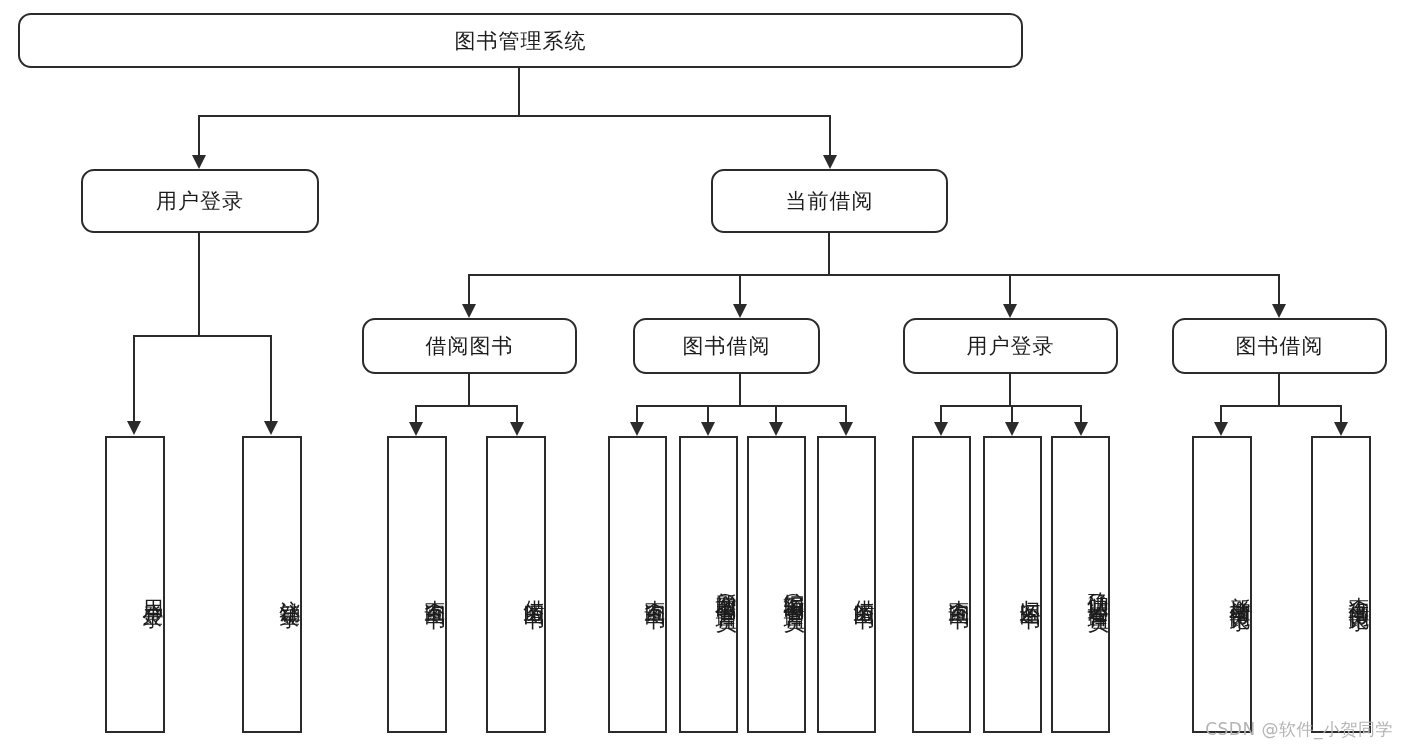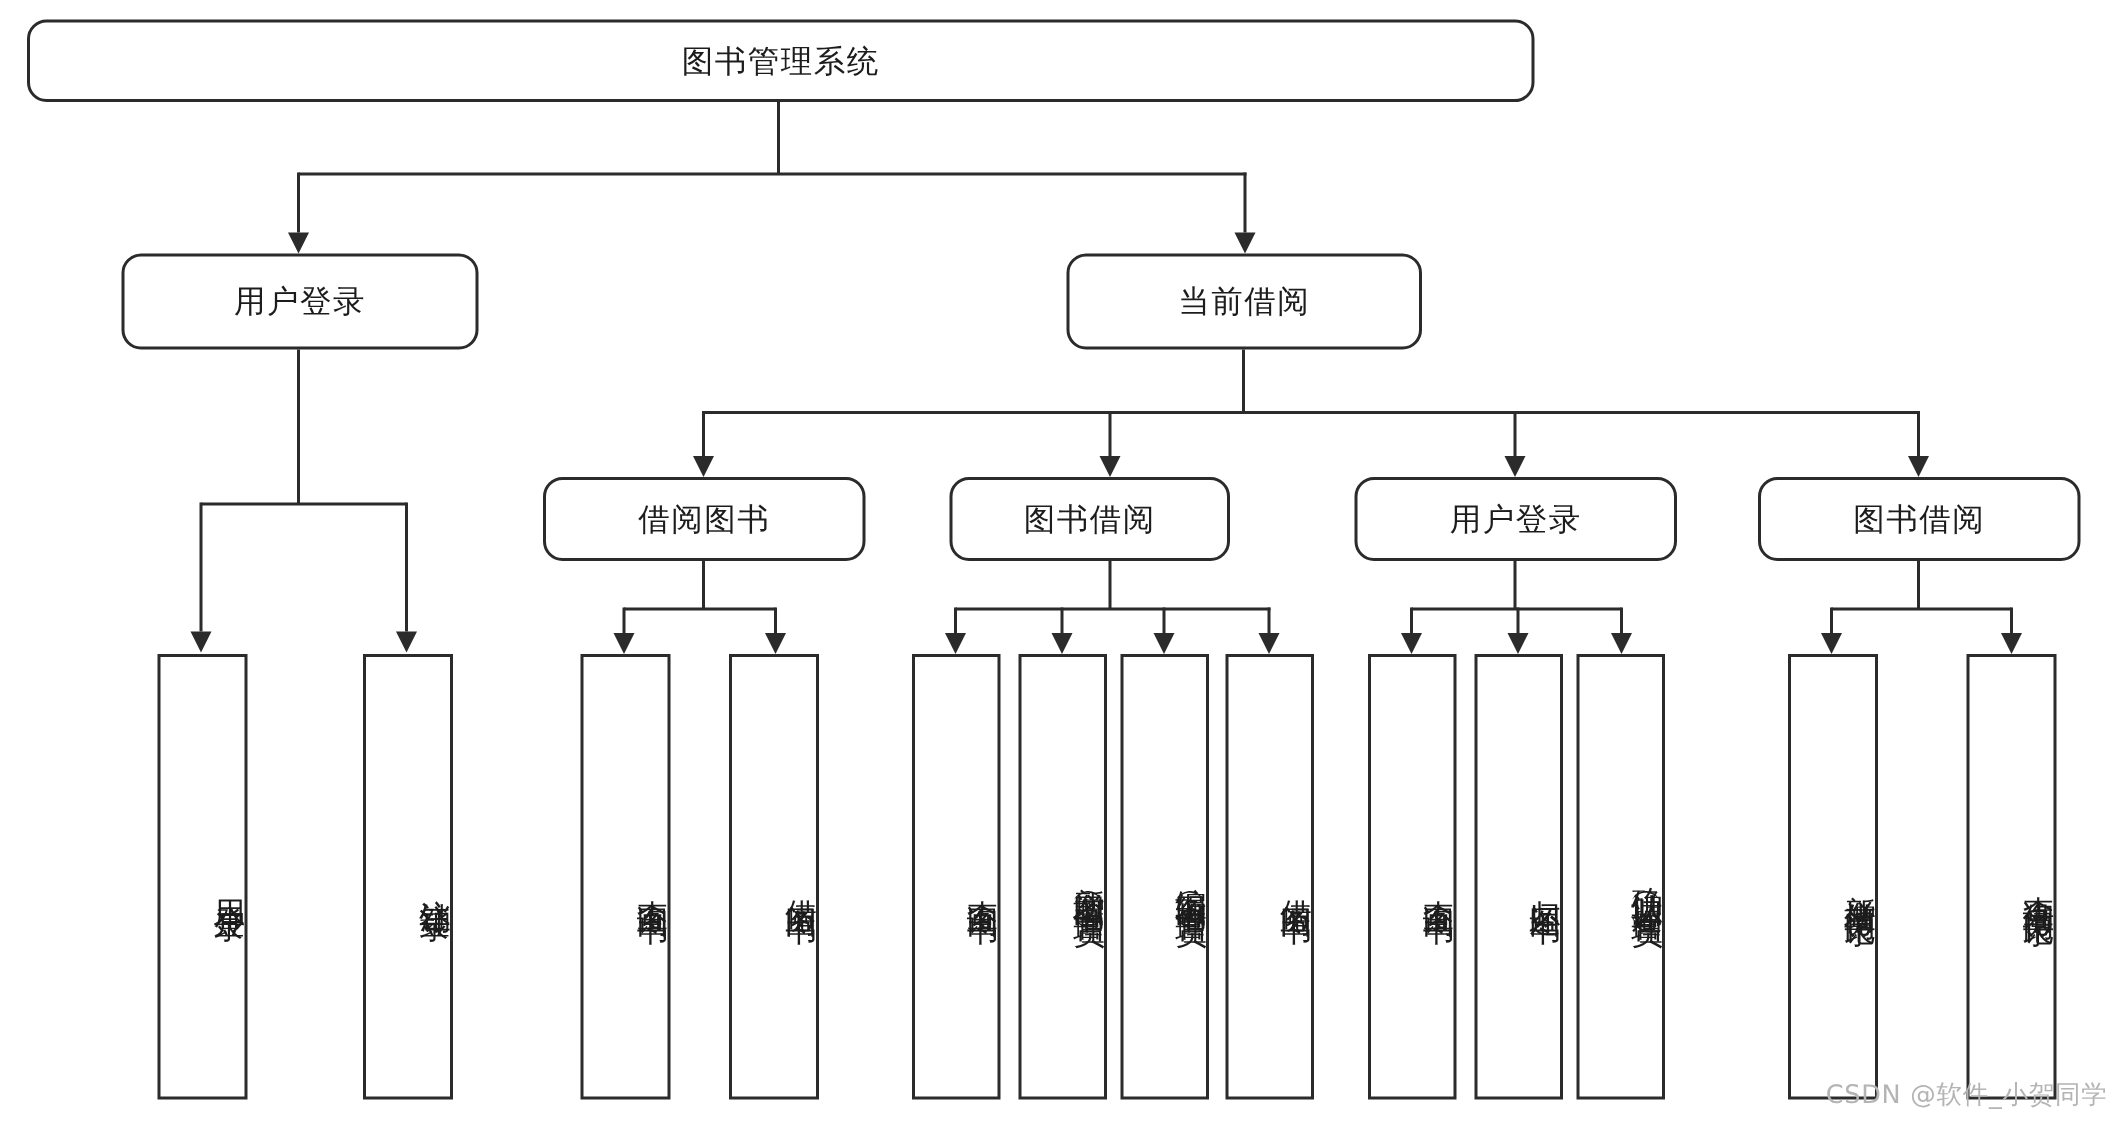--- a/index.html
+++ b/index.html
@@ -63,21 +63,21 @@
     position: absolute;
     width: 0;
     height: 0;
     border-left: 7px solid transparent;
     border-right: 7px solid transparent;
     border-top: 14px solid #2b2b2b;
   }
   
   #watermark {
     position: absolute;
-    right: 0;
+    right: 12px;
     bottom: 6px;
     font-size: 17px;
     color: #b4b4b4;
     letter-spacing: 0.5px;
     white-space: nowrap;
     pointer-events: none;
   }
 </style>
 </head>
 <body>

